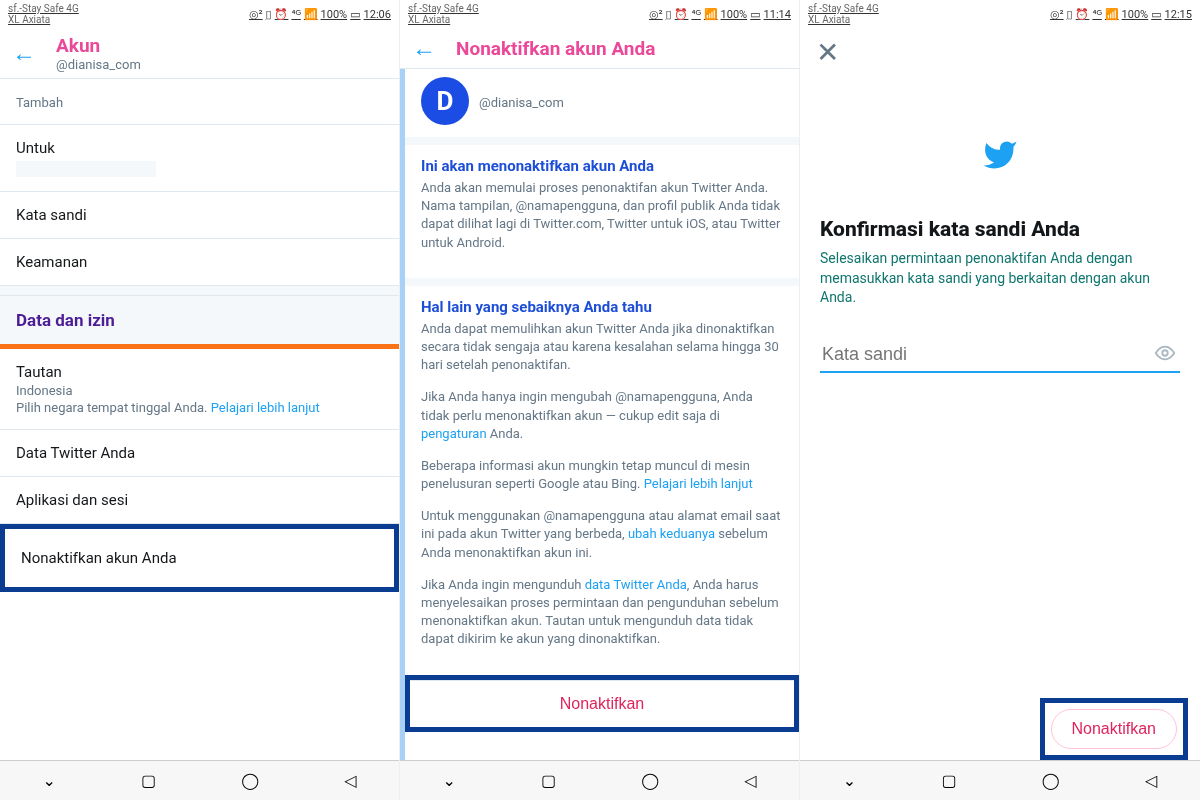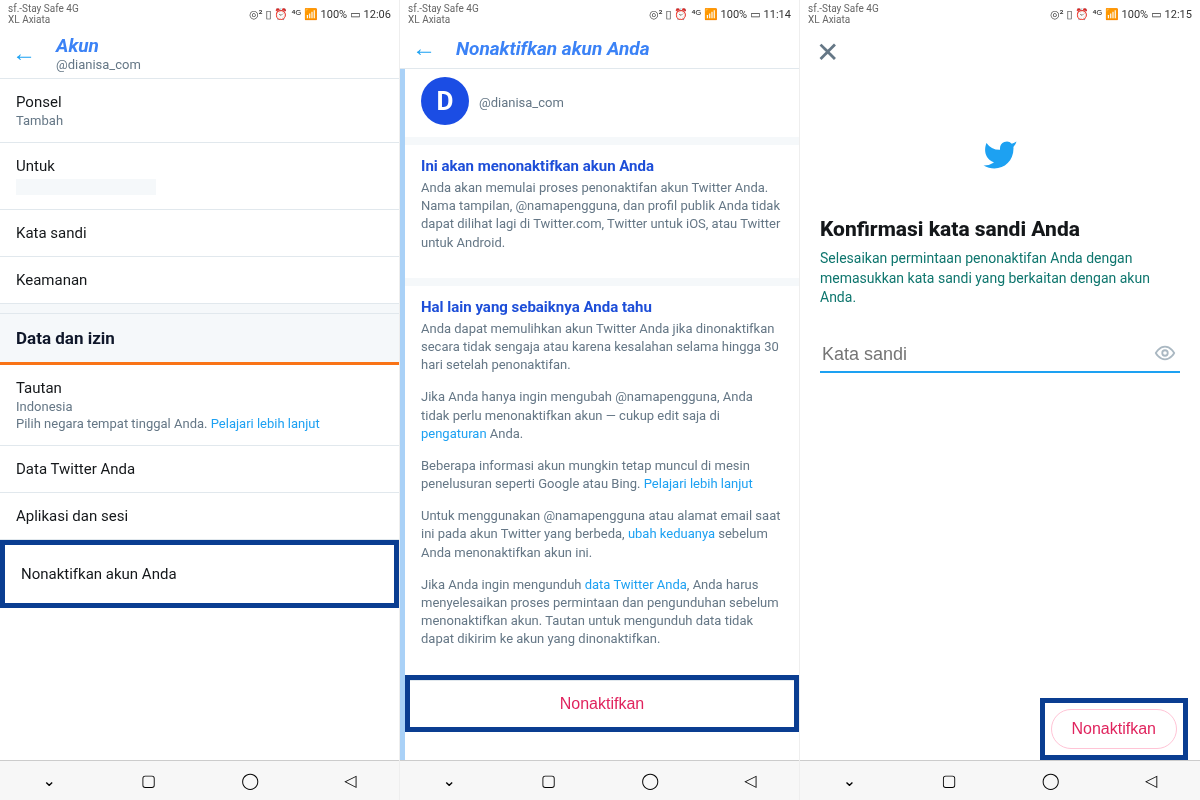--- a/index.html
+++ b/index.html
@@ -1,34 +1,34 @@
 <!DOCTYPE html>
 <html><head>
 <meta charset="utf-8">
 <style>
 * { box-sizing: border-box; margin: 0; padding: 0; }
 body { font-family: -apple-system, Roboto, Arial, sans-serif; background: #fff; width: 1200px; height: 800px; overflow: hidden; }
 .container { display: flex; width: 1200px; height: 800px; }
 .phone { width: 400px; height: 800px; background: #fff; position: relative; display: flex; flex-direction: column; border-right: 1px solid #eee; }
 .phone:last-child { border-right: none; }
 
-.status-bar { height: 28px; display: flex; align-items: center; justify-content: space-between; padding: 0 8px; font-size: 11px; color: #333; background: #fff; }
+.status-bar { height: 28px; display: flex; align-items: center; justify-content: space-between; padding: 0 8px; font-size: 11px; color: #333; background: #fff; text-decoration: underline; }
 .status-left { font-size: 10px; color: #666; line-height: 1.1; }
 .status-right { display: flex; align-items: center; gap: 3px; font-size: 11px; }
 
 .header { display: flex; align-items: center; padding: 6px 12px; border-bottom: 1px solid #e1e8ed; }
 .back-arrow { color: #1da1f2; font-size: 24px; margin-right: 20px; cursor: pointer; }
-.header-title { font-size: 19px; font-weight: 700; color: #3b82f6; font-style: italic; }
+.header-title { font-size: 19px; font-weight: 700; color: #ec4899; }
 .header-sub { font-size: 13px; color: #657786; }
 
 .content { flex: 1; overflow-y: auto; }
 .row { padding: 14px 16px; border-bottom: 1px solid #e1e8ed; font-size: 15px; color: #14171a; }
 .row-title { font-size: 15px; color: #14171a; }
 .row-sub { font-size: 13px; color: #657786; margin-top: 2px; }
-.section-header { padding: 14px 16px; font-size: 17px; font-weight: 700; color: #0f172a; background: #f5f8fa; border-bottom: 3px solid #f97316; }
+.section-header { padding: 14px 16px; font-size: 17px; font-weight: 700; color: #4c1d95; background: #f5f8fa; border-bottom: 5px solid #f97316; }
 .link { color: #1da1f2; }
 .highlight-box { border: 5px solid #0a3d91; }
 
 .navbar { height: 40px; display: flex; align-items: center; justify-content: space-around; border-top: 1px solid #ccc; background: #f7f7f7; }
 
 .profile-row { display: flex; align-items: center; padding: 8px 16px 12px; background: #fff; }
 .avatar { width: 48px; height: 48px; border-radius: 50%; background: #1b4de4; color: #fff; display: flex; align-items: center; justify-content: center; font-size: 26px; font-weight: 700; margin-right: 10px; }
 .p2-body { padding: 12px 16px; }
 .p2-heading { font-size: 15px; font-weight: 700; color: #1d4ed8; margin-bottom: 4px; }
 .p2-text { font-size: 13px; color: #657786; line-height: 1.4; margin-bottom: 14px; }
@@ -76,21 +76,20 @@
   </div>
   <div class="header">
     <span class="back-arrow">←</span>
     <div>
       <div class="header-title">Akun</div>
       <div class="header-sub">@dianisa_com</div>
     </div>
   </div>
   <div class="content">
     <div class="row">
-      <div class="row-title">Ponsel</div>
       <div class="row-sub">Tambah</div>
     </div>
     <div class="row">
       <div class="row-title">Untuk</div>
       <div class="masked-email"></div>
     </div>
     <div class="row">
           <div class="row-title">Kata sandi</div>
         </div>
     <div class="row">

